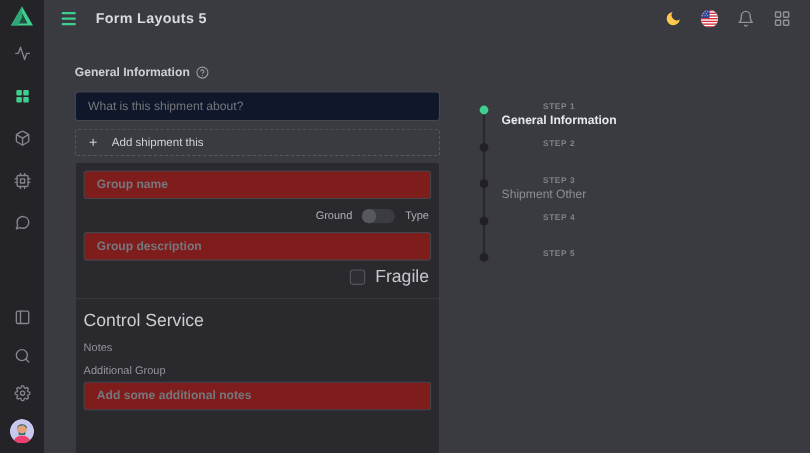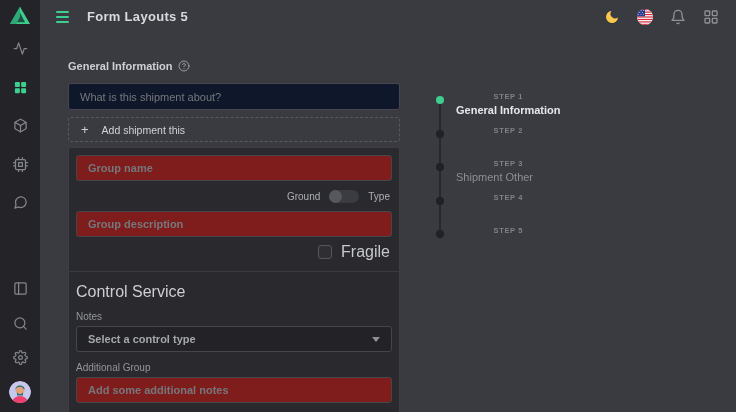--- a/index.html
+++ b/index.html
@@ -239,24 +239,20 @@
       <span class="checkbox"></span>
       <span class="chk-label">Fragile</span>
     </div>
 
     <div class="divider"></div>
 
     <div class="section-label">Control Service</div>
 
 
     <div class="small-label">Notes</div>
-    <div class="select">
-      <span>Select a control type</span>
-      <span class="caret"></span>
-    </div>
 
     <div class="small-label">Additional Group</div>
     <input class="card-input" type="text" placeholder="Add some additional notes" style="">
 
     
     
   </div>
 </div>
 
 <div class="stepper">

